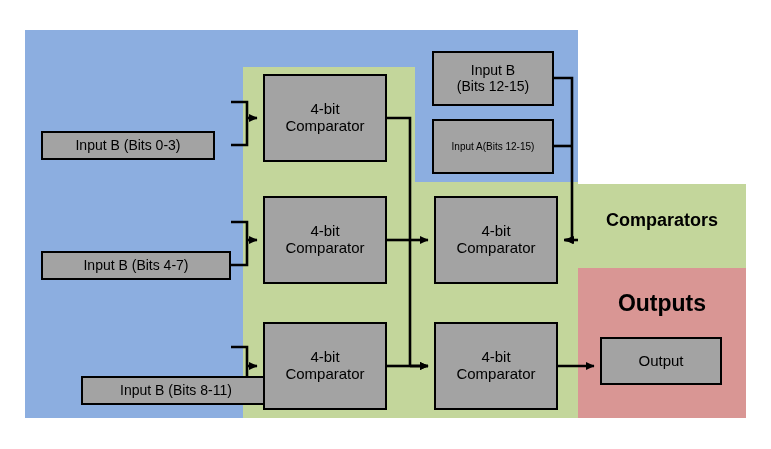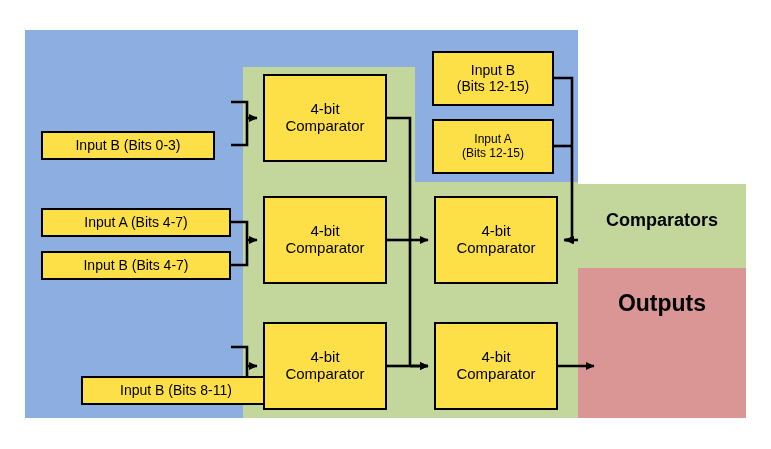--- a/index.html
+++ b/index.html
@@ -4,21 +4,21 @@
 <style>
   html,body{margin:0;padding:0;background:#ffffff;}
   body{width:771px;height:449px;overflow:hidden;
        font-family:"Liberation Sans", sans-serif;}
   #stage{position:relative;width:771px;height:449px;background:#fff;}
 
   .region{position:absolute;}
   .zone-label{position:absolute;font-weight:bold;color:#000;
       text-align:center;white-space:nowrap;}
 
-  .node{position:absolute;background:#fde047;border:2.5px solid #000;
+  .node{position:absolute;background:#a3a3a3;border:2.5px solid #000;
         box-sizing:border-box;display:flex;align-items:center;
         justify-content:center;text-align:center;color:#000;
         line-height:1.12;}
   .node span{display:block;}
 
   svg.wires{position:absolute;left:0;top:0;width:771px;height:449px;
             overflow:visible;pointer-events:none;}
 </style>
 </head>
 <body>
@@ -73,34 +73,31 @@
 
       <path d="M410,366 L428,366" marker-end="url(#ah)"></path>
 
       <path d="M558,366 L594,366" marker-end="url(#ah)"></path>
     </g>
   </svg>
 
   <div class="node" style="left:41px;top:131px;width:174px;height:29px;font-size:14px;">
     <span>Input B (Bits 0-3)</span>
   </div>
-  <div class="node" style="left:41px;top:208px;width:190px;height:29px;font-size:14px;">
-    <span>Input A (Bits 4-7)</span>
-  </div>
   <div class="node" style="left:41px;top:251px;width:190px;height:29px;font-size:14px;">
     <span>Input B (Bits 4-7)</span>
   </div>
   <div class="node" style="left:41px;top:376px;width:190px;height:29px;font-size:14px;margin-left:40px;">
     <span>Input B (Bits 8-11)</span>
   </div>
   <div class="node" style="left:432px;top:51px;width:122px;height:55px;font-size:14px;flex-direction:column;">
     <span>Input B</span>
     <span>(Bits 12-15)</span>
   </div>
-  <div class="node" style="left:432px;top:119px;width:122px;height:55px;font-size:12px;flex-direction:column;">
+  <div class="node" style="left:432px;top:119px;width:122px;height:55px;font-size:10px;flex-direction:row;">
     <span>Input A</span>
     <span>(Bits 12-15)</span>
   </div>
 
   <div class="node" style="left:263px;top:74px;width:124px;height:88px;font-size:15px;flex-direction:column;">
     <span>4-bit</span>
     <span>Comparator</span>
   </div>
   <div class="node" style="left:263px;top:196px;width:124px;height:88px;font-size:15px;flex-direction:column;">
     <span>4-bit</span>
@@ -112,14 +109,17 @@
   </div>
   <div class="node" style="left:434px;top:196px;width:124px;height:88px;font-size:15px;flex-direction:column;">
     <span>4-bit</span>
     <span>Comparator</span>
   </div>
   <div class="node" style="left:434px;top:322px;width:124px;height:88px;font-size:15px;flex-direction:column;">
     <span>4-bit</span>
     <span>Comparator</span>
   </div>
 
+  <div class="node" style="left:600px;top:337px;width:122px;height:48px;font-size:15px;">
+    <span>Output</span>
+  </div>
 
 </div>
 
 </body></html>

